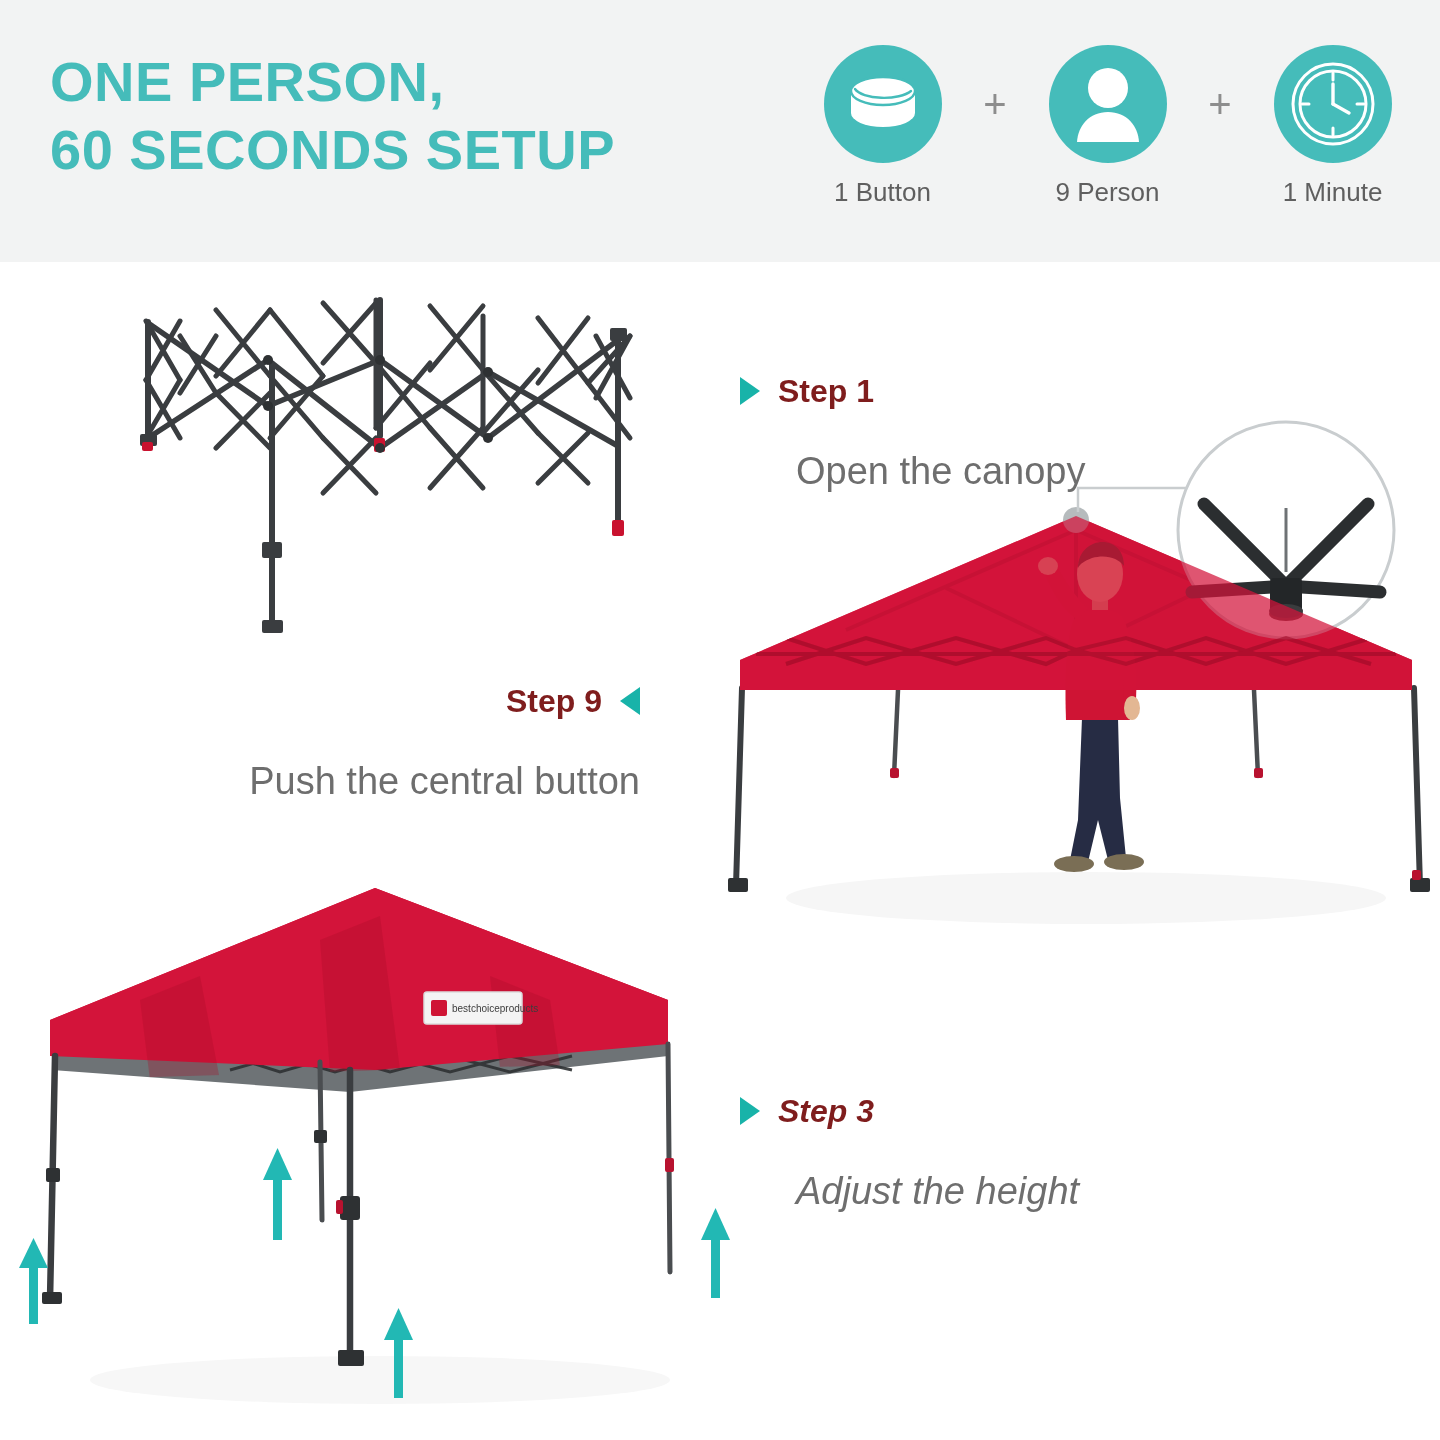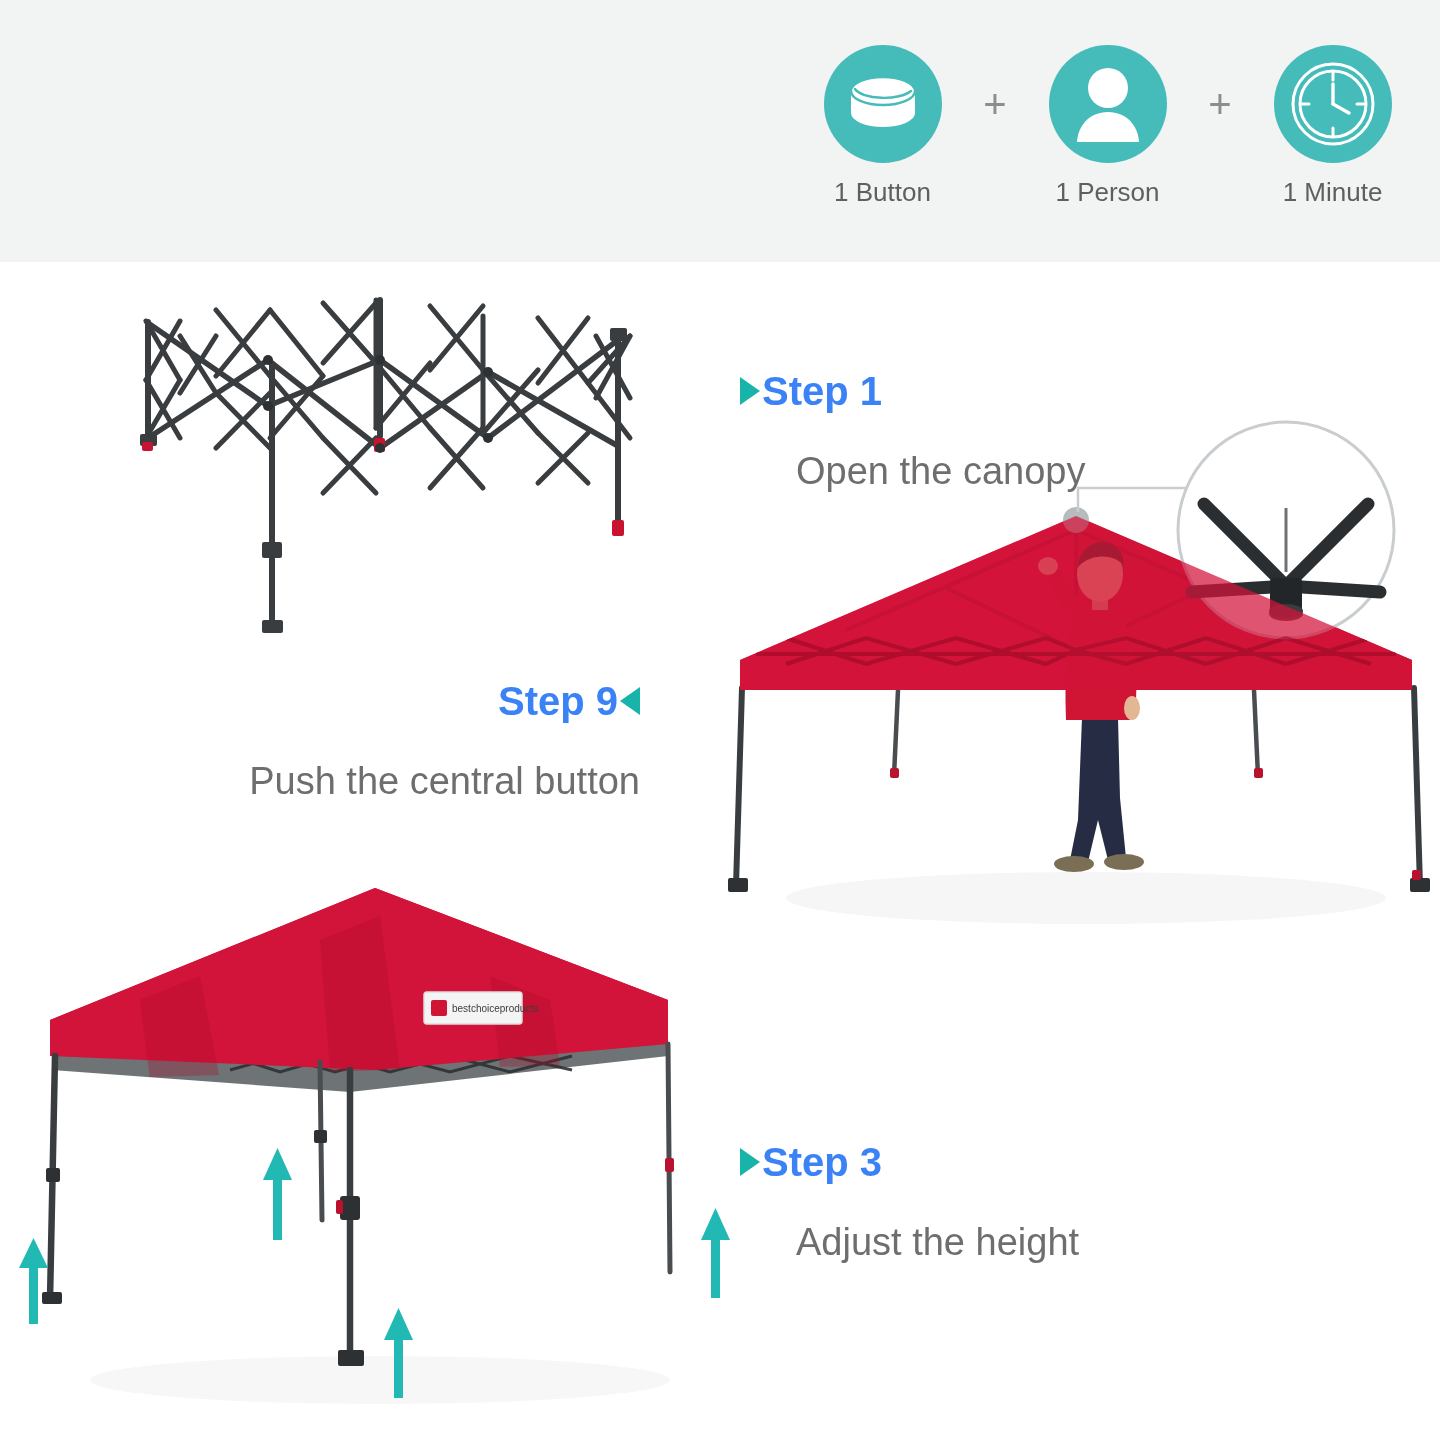--- a/index.html
+++ b/index.html
@@ -37,51 +37,55 @@
     margin-top:14px;color:#5f5f5f;font-size:26px;line-height:30px;white-space:nowrap;
   }
   .plus{
     color:#8d8d8d;font-size:40px;line-height:118px;font-weight:normal;
     width:36px;text-align:center;
   }
 
   
   .step-block{position:absolute;}
   .step-head{
-    display:flex;align-items:center;gap:2px;
-    color:#3b82f6;font-size:40px;font-weight:bold;line-height:46px;
+    display:flex;align-items:center;gap:18px;
+    color:#7f1d1d;font-size:32px;font-weight:bold;line-height:46px;
   }
   .step-head.right{justify-content:flex-end;}
   .step-desc{
     color:#6e6e6e;font-size:38px;line-height:46px;margin-top:34px;white-space:nowrap;
   }
   .tri{width:0;height:0;}
   .tri-right{border-top:14px solid transparent;border-bottom:14px solid transparent;border-left:20px solid #18b3a9;}
   .tri-left{border-top:14px solid transparent;border-bottom:14px solid transparent;border-right:20px solid #18b3a9;}
 
   #step1{left:740px;top:368px;}
   #step1 .step-desc{margin-left:56px;}
   #step2{left:80px;top:678px;width:560px;text-align:right;}
-  #step3{left:740px;top:1139px;}
+  #step3{left:740px;top:1088px;font-style:italic;}
   #step3 .step-desc{margin-left:56px;}
 
   
   .illu{position:absolute;}
   #frame-illu{left:118px;top:288px;width:540px;height:365px;}
   #canopy1-illu{left:726px;top:468px;width:700px;height:480px;}
   #canopy3-illu{left:20px;top:880px;width:730px;height:540px;text-decoration:underline;}
   svg{display:block;overflow:visible;}
 </style>
 </head>
 <body>
 
 <div id="stage">
 
   <div class="header-band">
 
+    <div class="headline">
+      <span class="hl-line">ONE PERSON,</span>
+      <span class="hl-line">60 SECONDS SETUP</span>
+    </div>
 
     <div class="badges">
 
       <div class="badge">
         <div class="badge-circle">
           <svg width="74" height="58" viewBox="0 0 74 58">
             <path d="M5,16 L5,38 A32,14 0 0 0 69,38 L69,16 Z" fill="#ffffff"></path>
             <ellipse cx="37" cy="16" rx="32" ry="14" fill="#ffffff"></ellipse>
             <ellipse cx="37" cy="16" rx="32" ry="14" fill="none" stroke="#45bcba" stroke-width="2.4"></ellipse>
             <path d="M9,14 A30,12 0 0 0 65,16" fill="none" stroke="#45bcba" stroke-width="2.4" stroke-linecap="round"></path>
@@ -92,21 +96,21 @@
 
       <div class="plus">+</div>
 
       <div class="badge">
         <div class="badge-circle">
           <svg width="66" height="76" viewBox="0 0 66 76">
             <circle cx="33" cy="22" r="20" fill="#ffffff"></circle>
             <path d="M33,46 C14,46 3,60 2,76 L64,76 C63,60 52,46 33,46 Z" fill="#ffffff"></path>
           </svg>
         </div>
-        <div class="badge-label">1 Person</div>
+        <div class="badge-label">9 Person</div>
       </div>
 
       <div class="plus">+</div>
 
       <div class="badge">
         <div class="badge-circle">
           <svg width="86" height="86" viewBox="0 0 86 86">
             <circle cx="43" cy="43" r="40" fill="none" stroke="#ffffff" stroke-width="3"></circle>
             <circle cx="43" cy="43" r="33" fill="none" stroke="#ffffff" stroke-width="3"></circle>
             <line x1="43" y1="12" x2="43" y2="19" stroke="#ffffff" stroke-width="3" stroke-linecap="round"></line>

